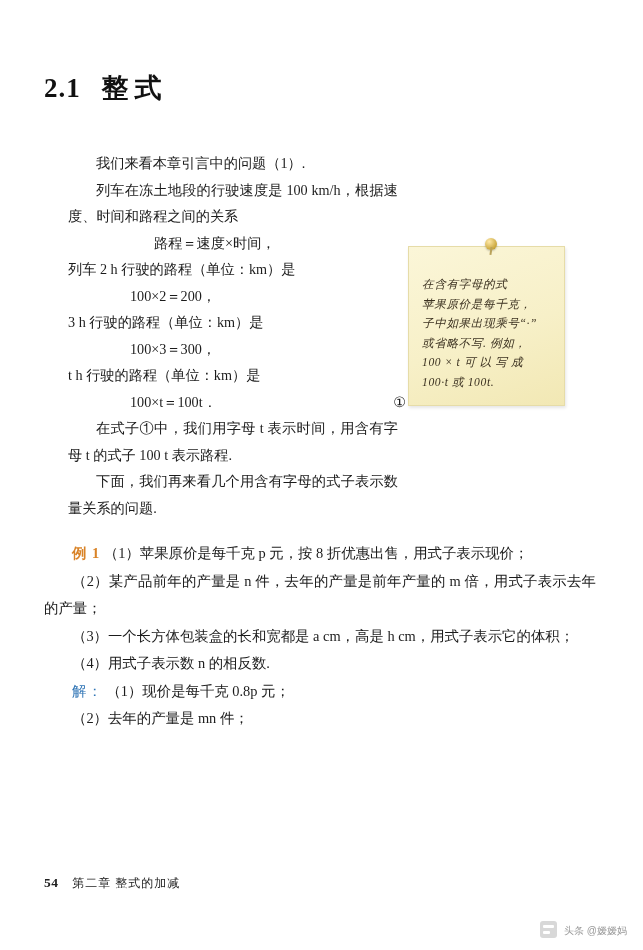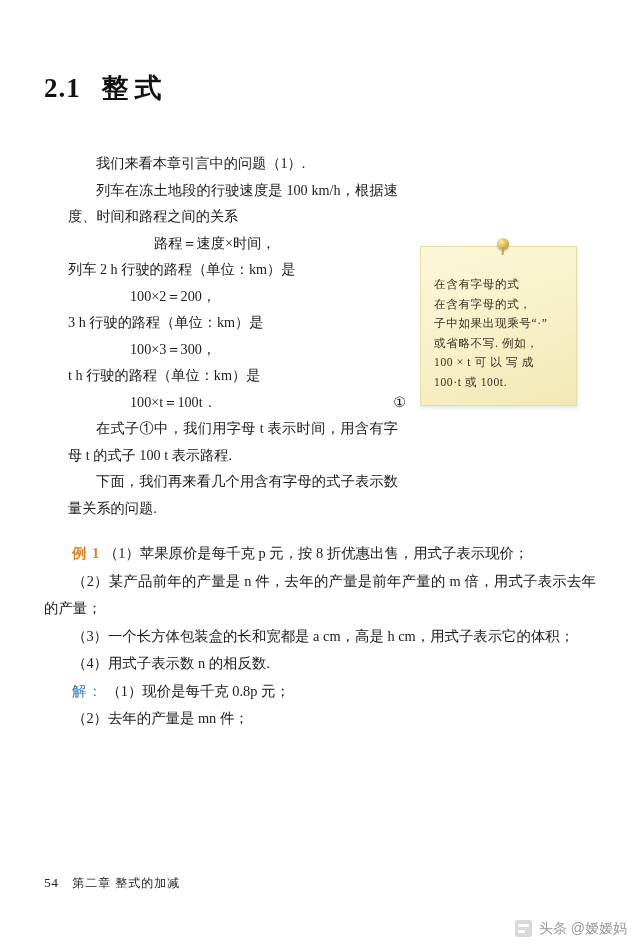--- a/index.html
+++ b/index.html
@@ -98,27 +98,28 @@
     color: #2f74b5;
     letter-spacing: 1px;
   }
   .hang {
     text-indent: 28px;
   }
 
   
   .note {
     position: absolute;
-    left: 420px;
+    left: 408px;
     top: 246px;
     width: 155px;
     height: 158px;
     background: linear-gradient(160deg, #fbf6d8 0%, #f7f0c8 55%, #f2e8b4 100%);
     border: 1px solid #e6dca8;
     box-shadow: 1px 2px 3px rgba(0,0,0,0.10);
+    font-style: italic;
   }
   .note-pin {
     position: absolute;
     left: 76px;
     top: -9px;
     width: 12px;
     height: 12px;
     border-radius: 50%;
     background: radial-gradient(circle at 35% 30%, #ffe9a8, #c9a63b 70%, #8a6f1f);
     box-shadow: 0 1px 2px rgba(0,0,0,0.25);
@@ -152,39 +153,39 @@
   
   .footer {
     position: absolute;
     left: 44px;
     bottom: 58px;
     font-size: 12.5px;
     color: #222;
     letter-spacing: 0.5px;
   }
   .footer .pageno {
-    font-weight: normal;
+    font-weight: bold;
     font-size: 13.5px;
     margin-right: 10px;
   }
   .footer .chap {
     font-size: 12px;
     letter-spacing: 1px;
   }
 
   
   .watermark {
     position: absolute;
     right: 16px;
     bottom: 12px;
     display: flex;
-    align-items: flex-start;
+    align-items: flex-end;
     gap: 7px;
     color: #9a9a9a;
-    font-size: 14px;
+    font-size: 10px;
     font-family: "Liberation Sans", sans-serif;
   }
   .wm-logo {
     width: 17px;
     height: 17px;
     border-radius: 3px;
     background: #d8d8d8;
     position: relative;
   }
   .wm-logo:before {
@@ -232,21 +233,21 @@
       <span class="eqnum">①</span>
     </p>
     <p class="indent">在式子①中，我们用字母 t 表示时间，用含有字母 t 的式子 100 t 表示路程.</p>
     <p class="indent">下面，我们再来看几个用含有字母的式子表示数量关系的问题.</p>
   </div>
 
   <div class="note">
     <span class="note-pin"></span>
     <div class="note-text">
       <div>在含有字母的式</div>
-      <div>在含有字母的式，</div>
+      <div>苹果原价是每千克，</div>
       <div>子中如果出现乘号“·”</div>
       <div>或省略不写. 例如，</div>
       <div class="m">100 × t 可 以 写 成</div>
       <div class="m">100·t 或 100t.</div>
     </div>
   </div>
 
   <div class="lower">
     <p class="hang">
       <span class="tag">例 1</span>

